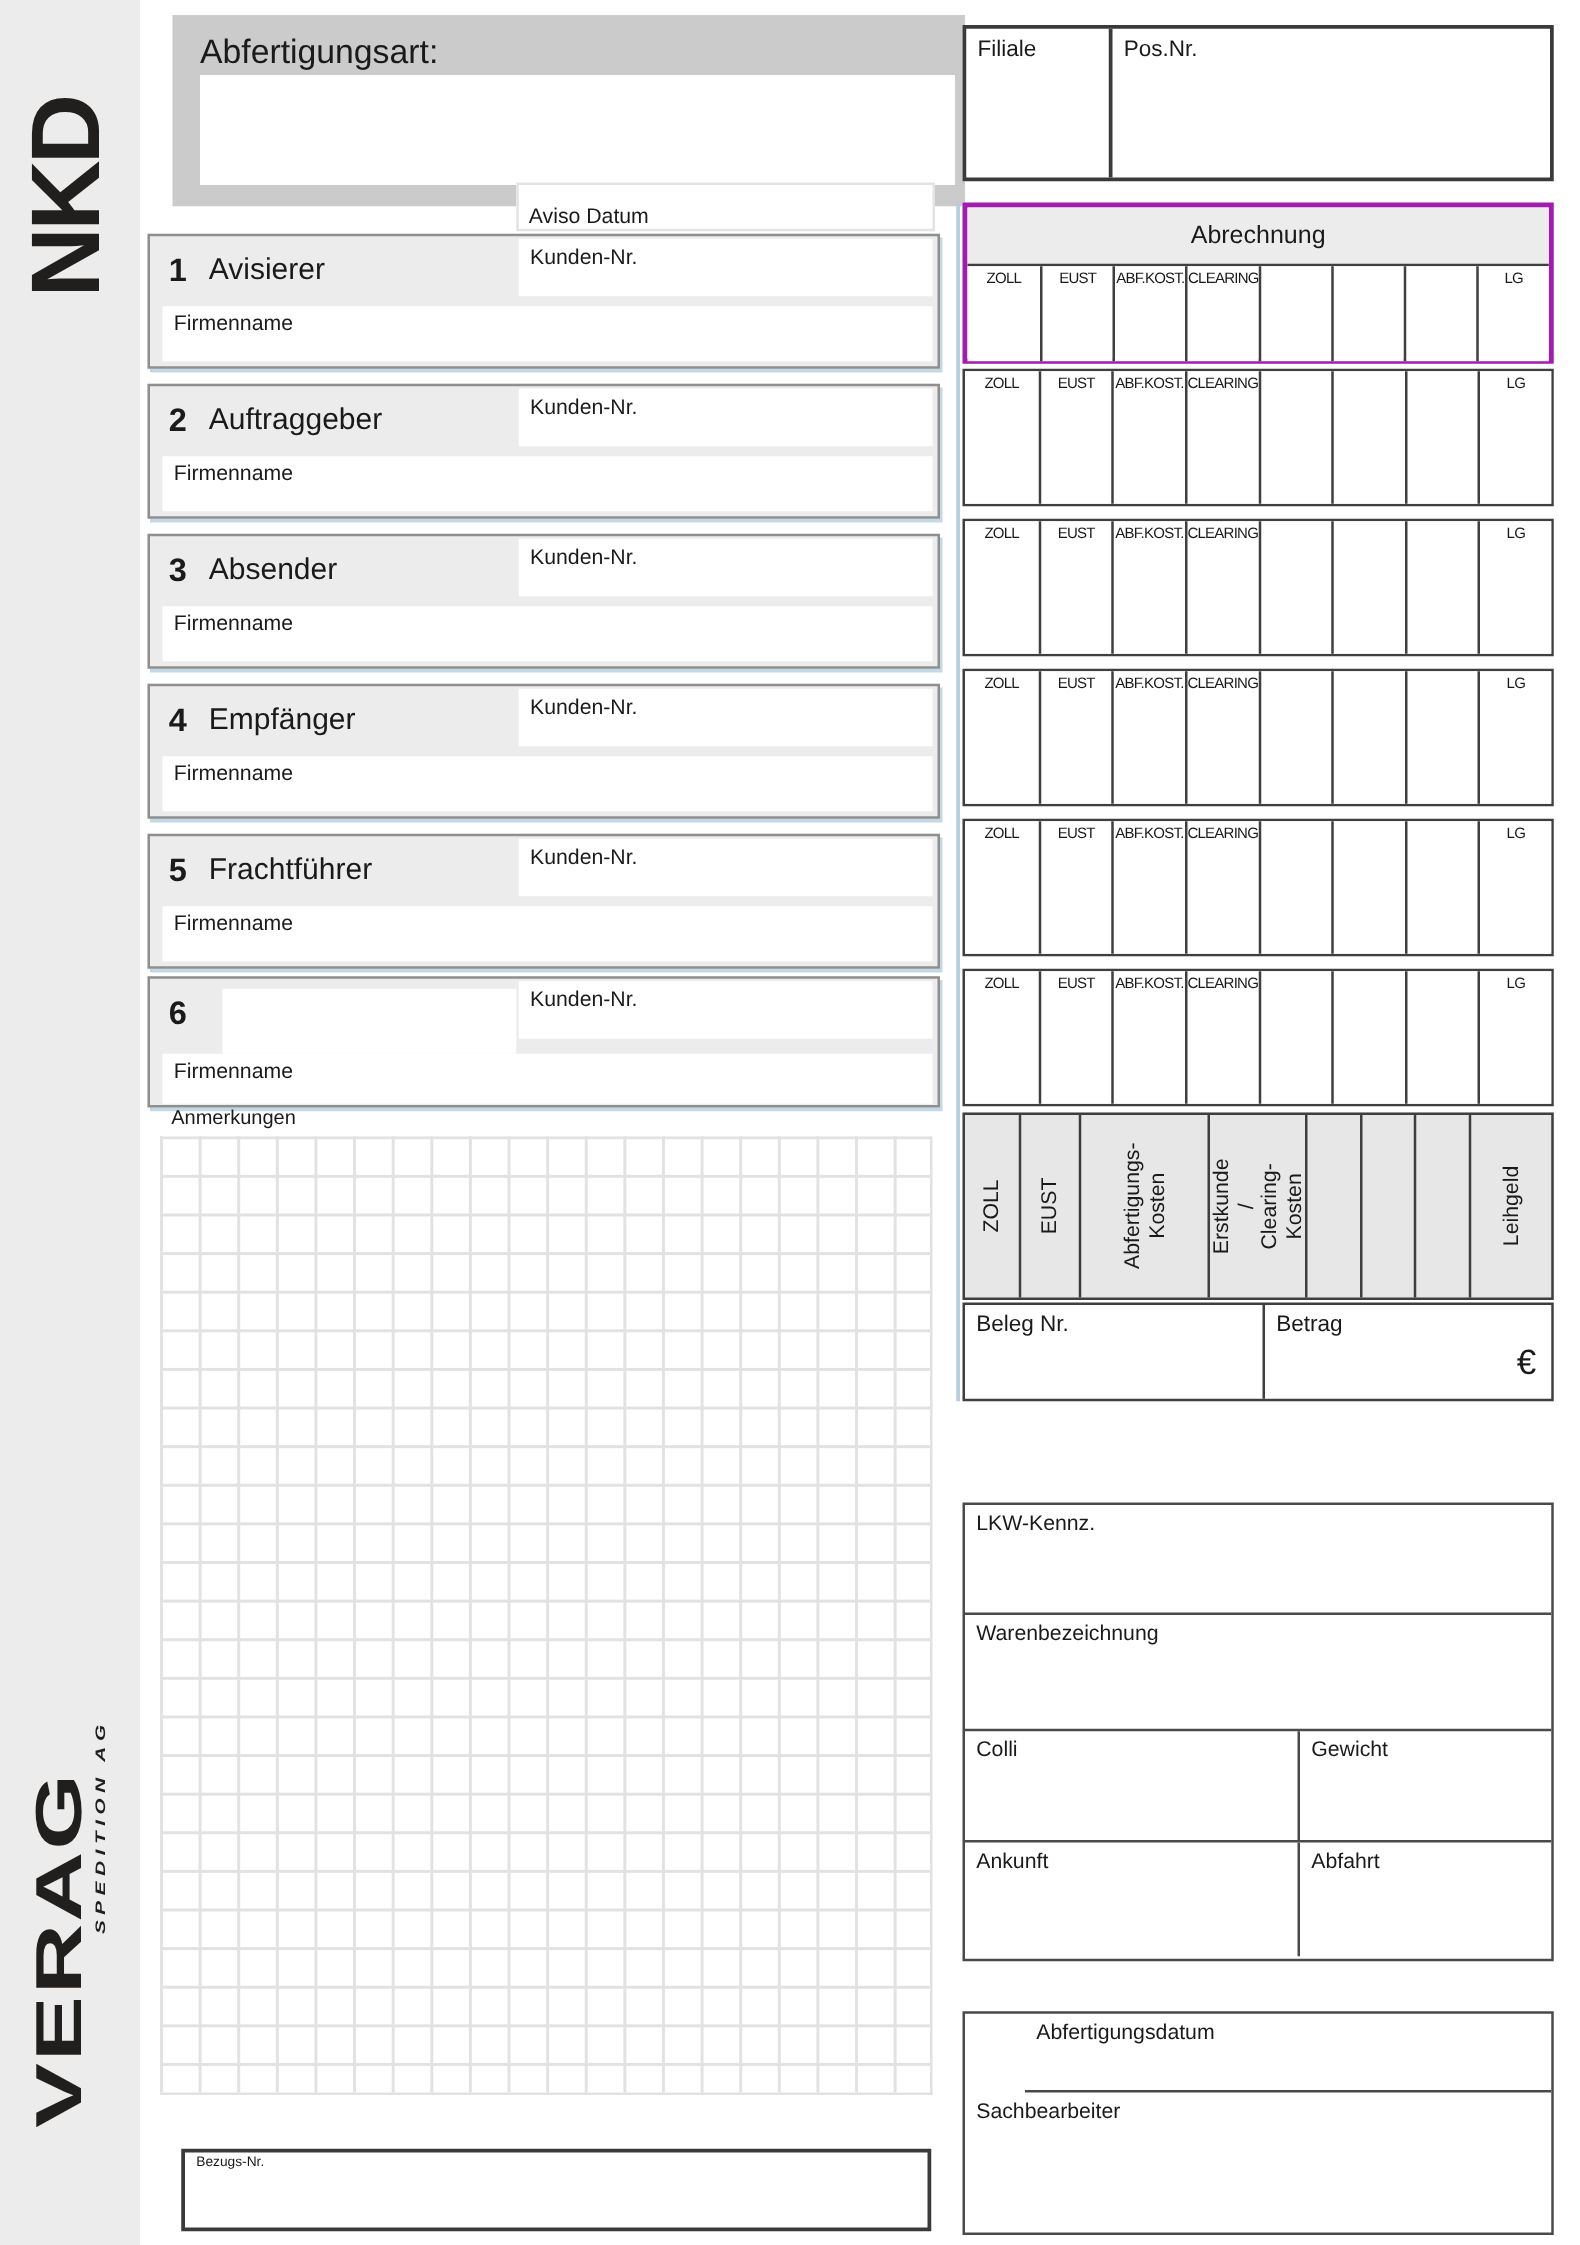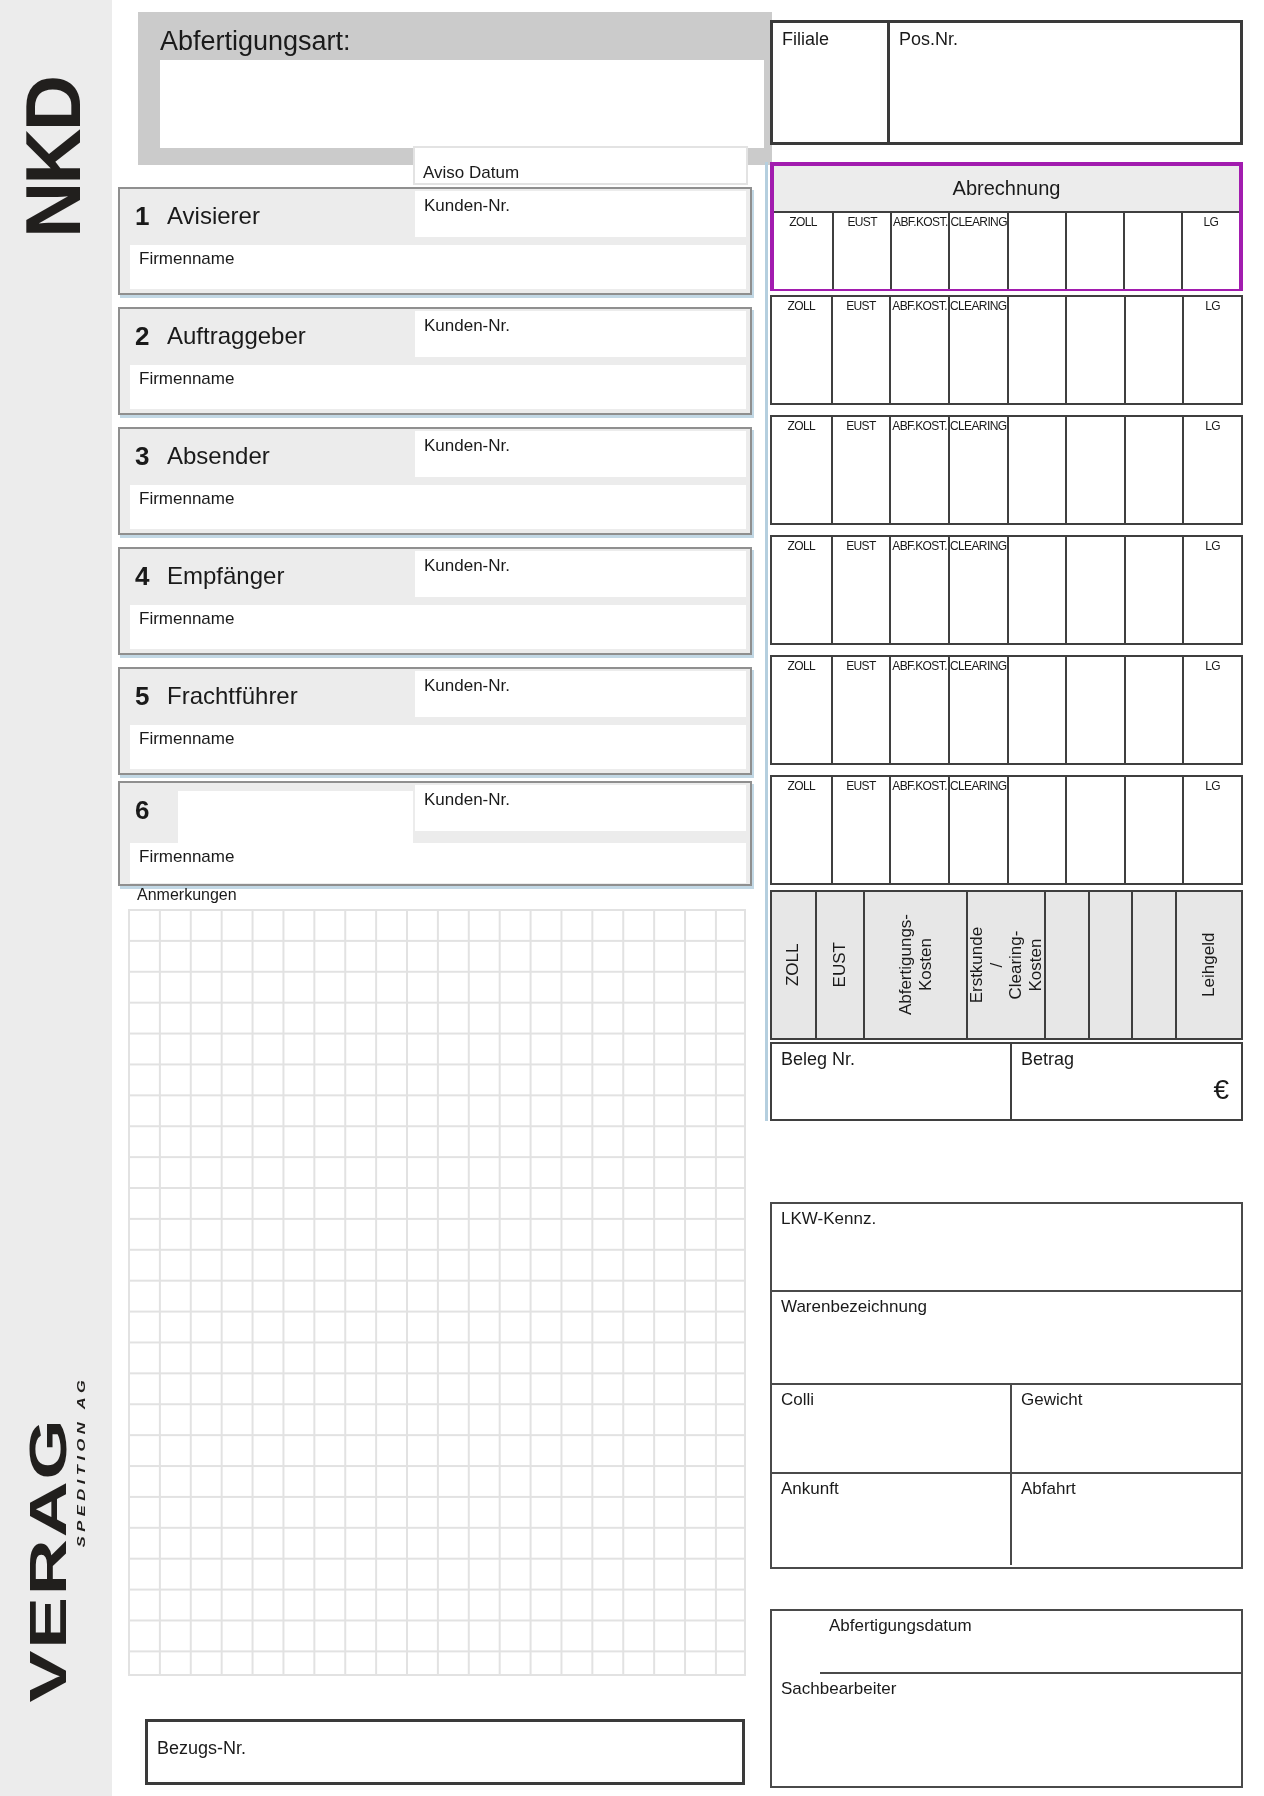--- a/index.html
+++ b/index.html
@@ -78,32 +78,32 @@
                                linear-gradient(90deg,#e2e2e2 2px, transparent 2px);
               background-size:30.9px 30.9px; border-right:2px solid #e2e2e2; border-bottom:2px solid #e2e2e2; }
 
   
   .lkw { position:absolute; left:770px; top:1202px; width:473px; height:367px; border:2px solid #4a4a4a; background:#ffffff; }
   .lkw-row { position:relative; border-bottom:2px solid #4a4a4a; }
   .lkw-row:last-child { border-bottom:none; }
   .lkw-row .lbl { position:absolute; left:9px; top:5px; font-size:17px;text-align:right; }
   .lkw-split { display:grid; grid-template-columns:238px 1fr; }
   .lkw-split > div { position:relative; }
-  .lkw-split > div + div { border-left:2px solid #4a4a4a; }
+  .lkw-split > div + div { border-left:2px solid #4a4a4a;margin-left:28px; }
   .h1{height:88px} .h2{height:93px} .h3{height:89px} .h4{height:91px}
 
   
   .abf-block { position:absolute; left:770px; top:1609px; width:473px; height:179px; border:2px solid #4a4a4a; background:#ffffff; }
   .abf-row1 { position:relative; height:63px; border-bottom:2px solid #4a4a4a;margin-left:48px; }
   .abf-row2 { position:relative; height:112px; }
   .abf-block .lbl { position:absolute; left:9px; top:5px; font-size:17px; }
 
   
   .bezugs { position:absolute; left:145px; top:1719px; width:600px; height:66px; border:3px solid #3a3a3a; background:#ffffff; }
-  .bezugs .lbl { position:absolute; left:9px; top:16px; font-size:18px; }
+  .bezugs .lbl { position:absolute; left:9px; top:2px; font-size:11px; }
 </style>
 </head>
 <body>
 
 <div class="page">
 
   <div class="sidebar">
     <div class="nkd">NKD</div>
     <div class="verag">
       <div class="verag-main">VERAG</div>

